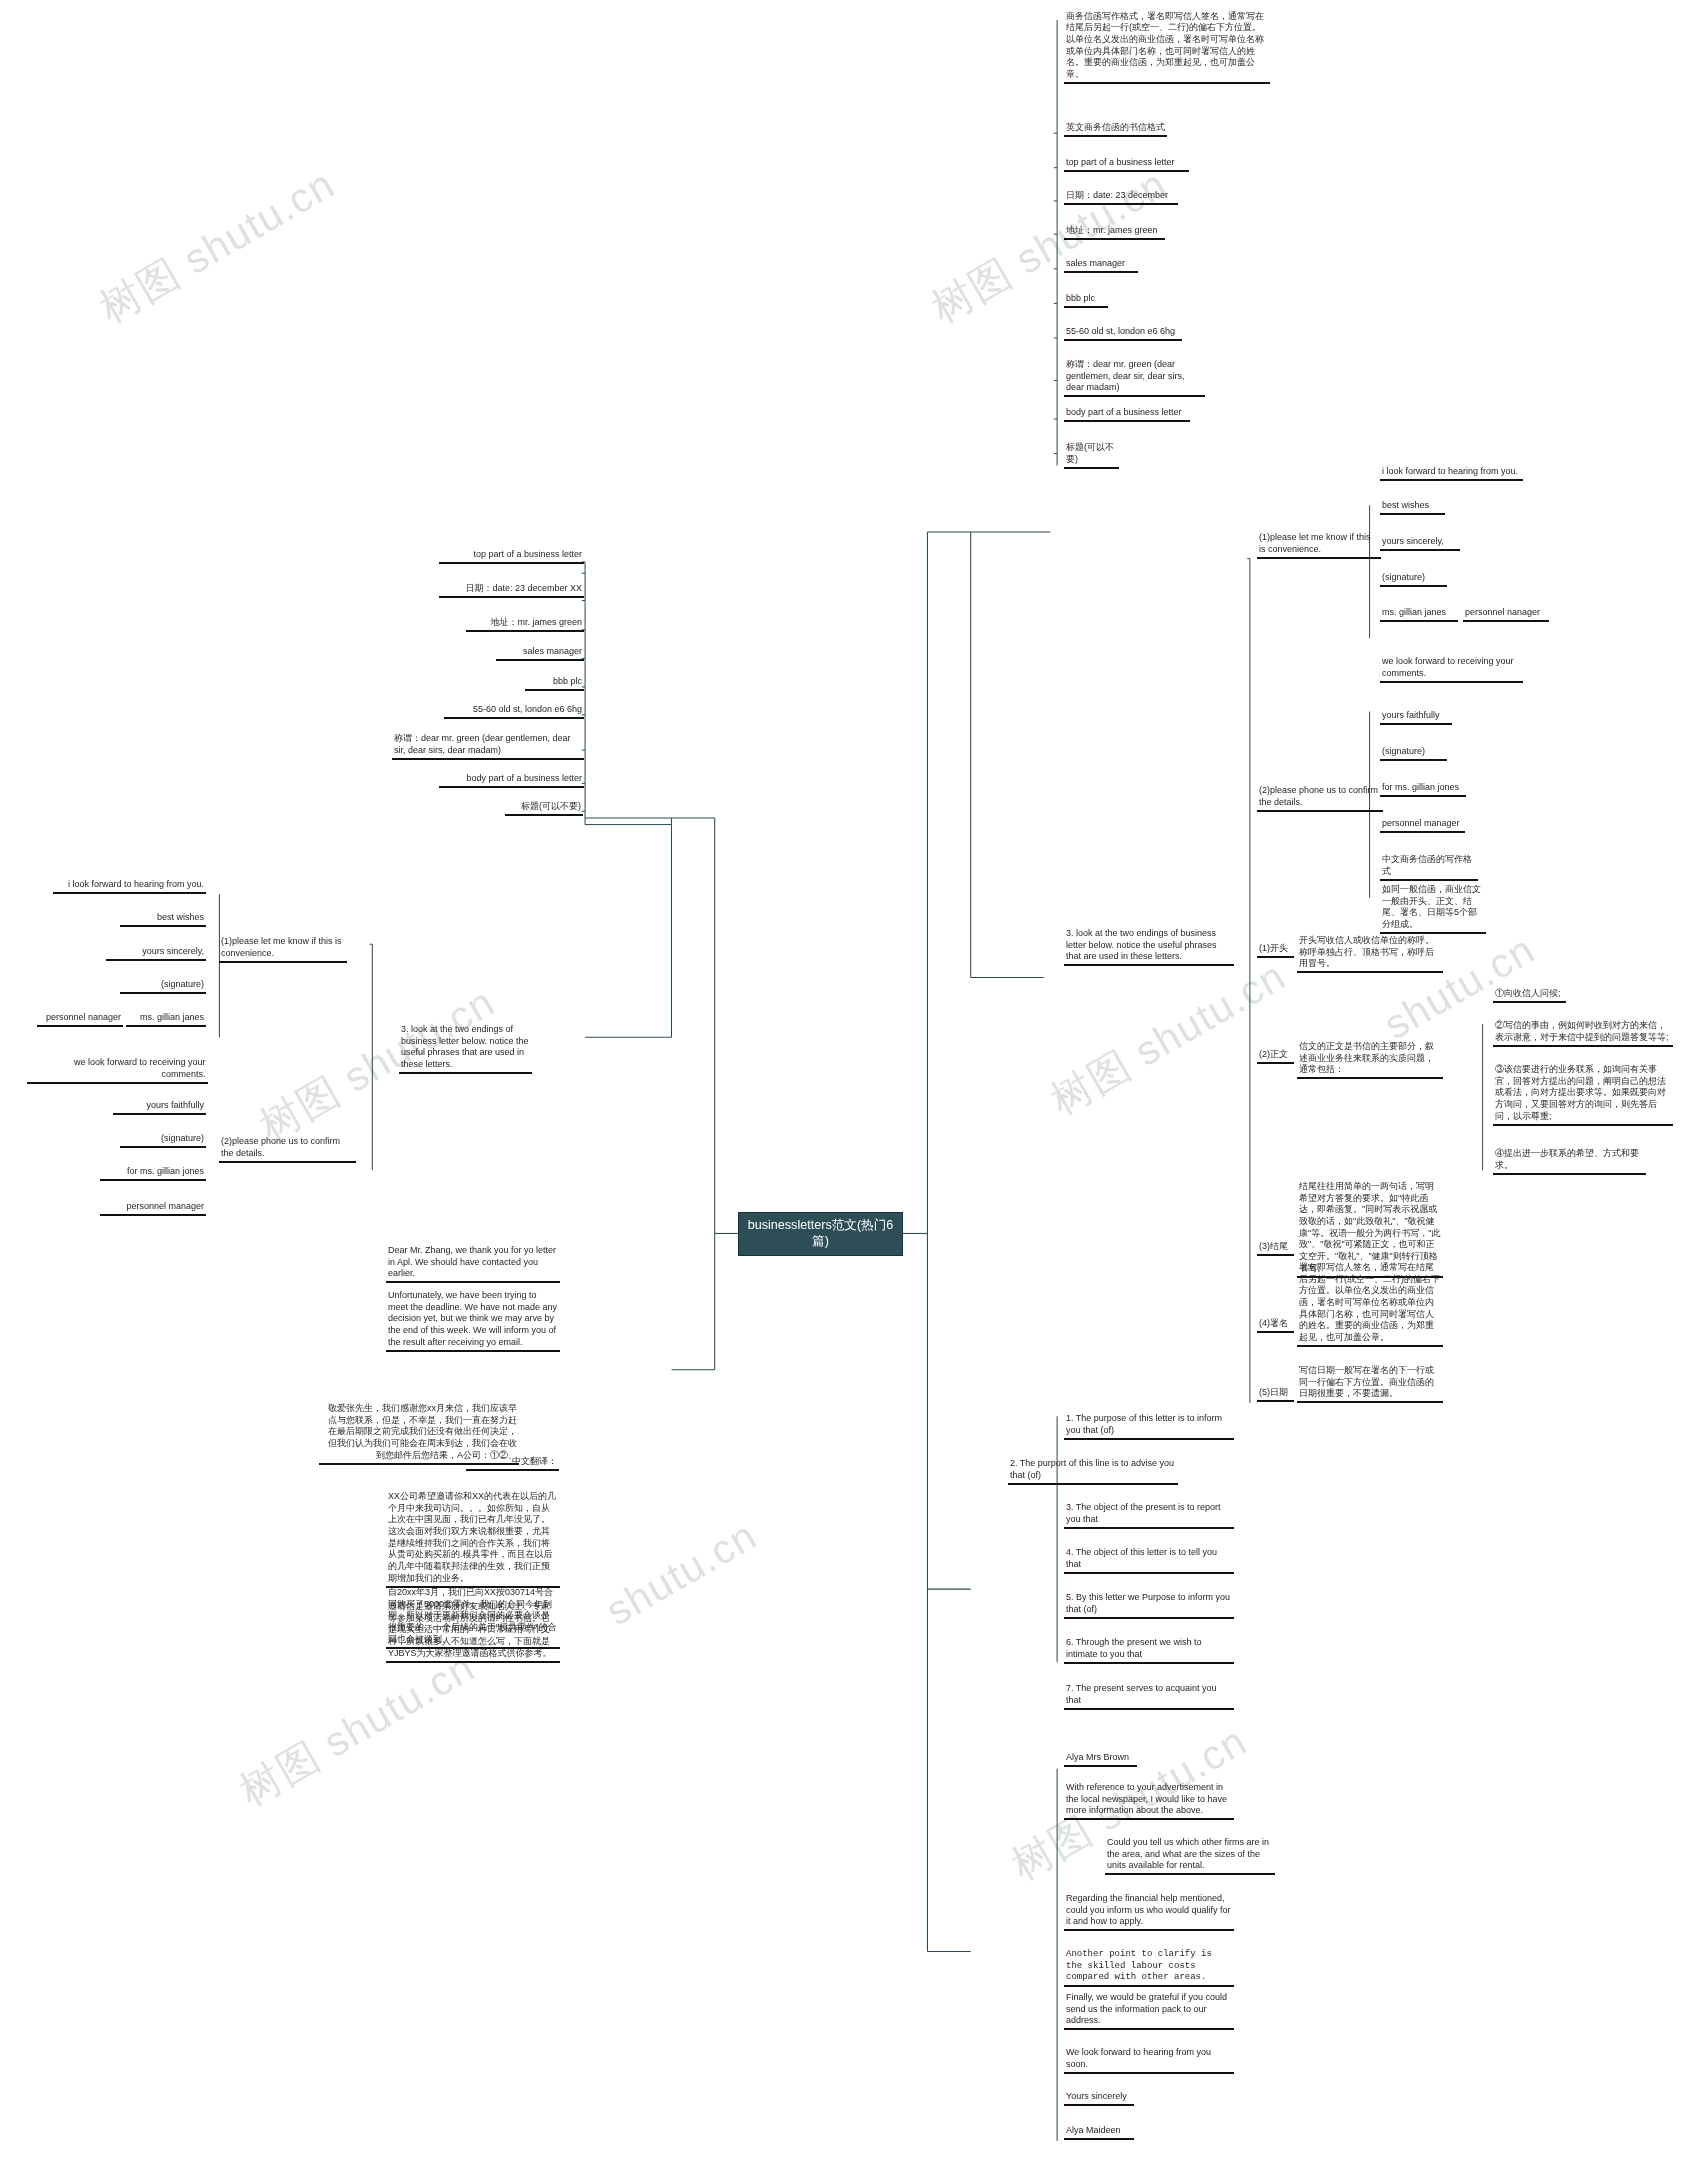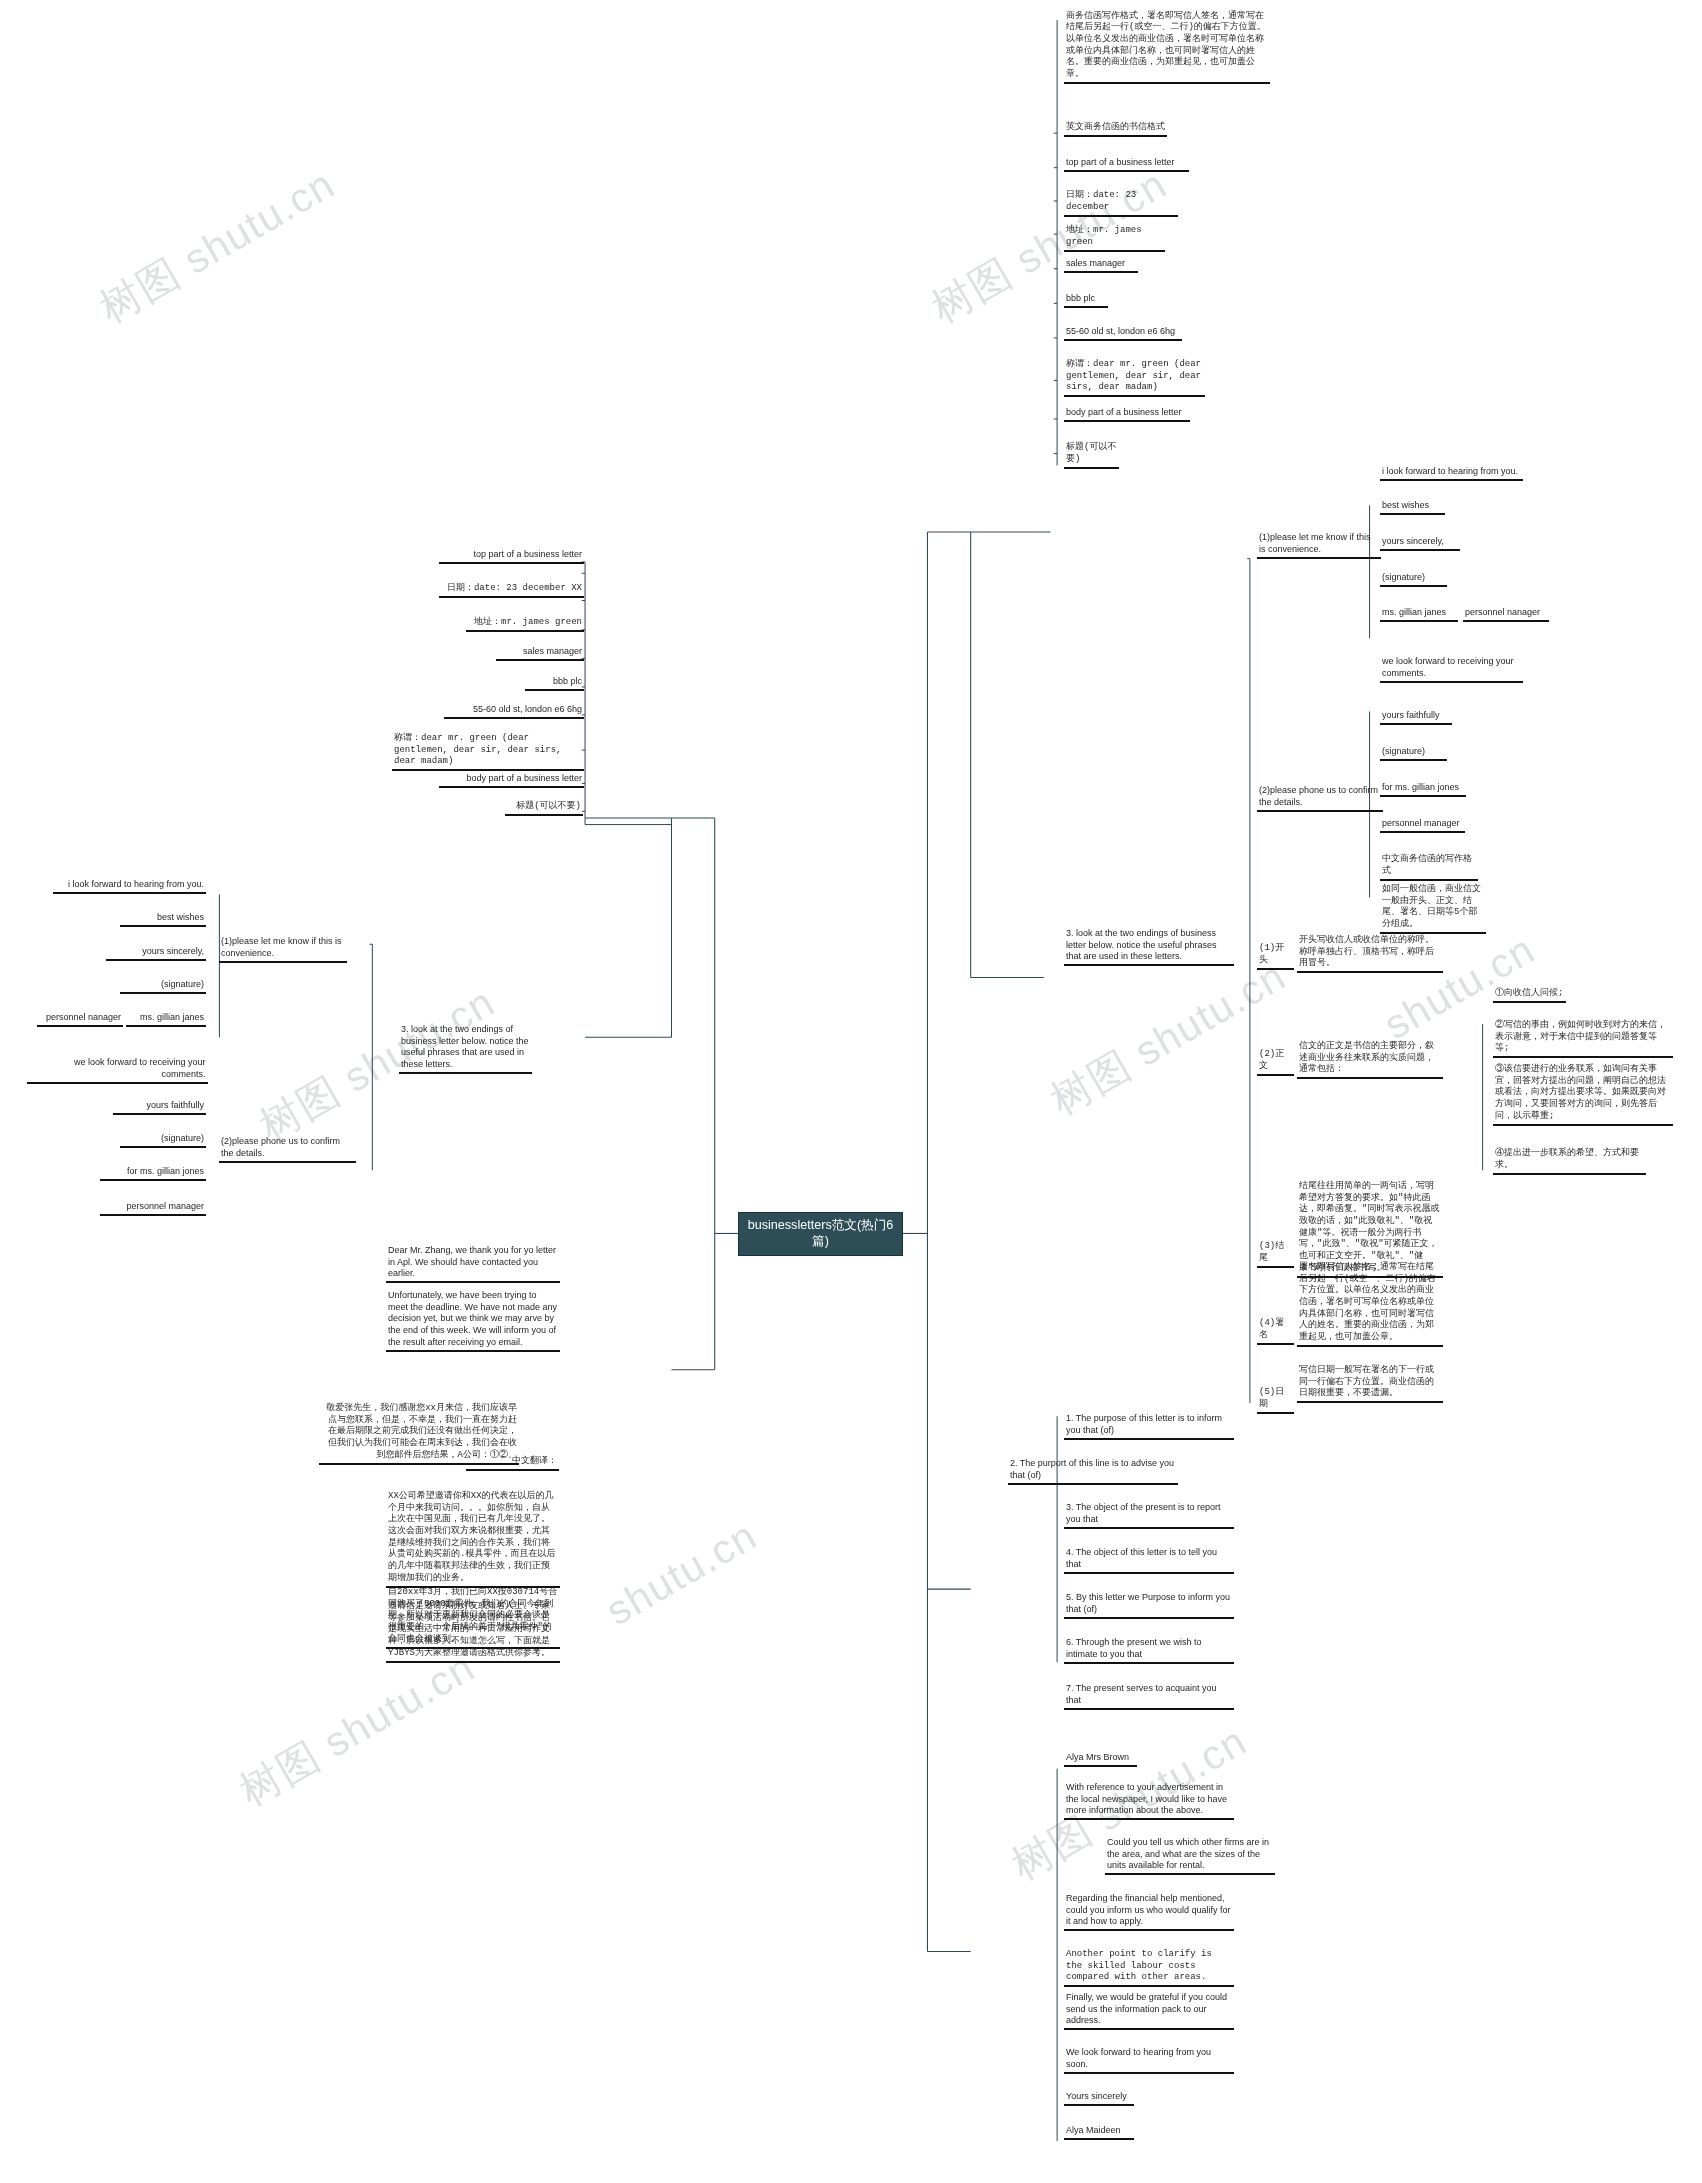--- a/index.html
+++ b/index.html
@@ -70,21 +70,21 @@
     padding: 4px 6.7px;
     box-sizing: border-box;
   }
   #root .txt {
     font-size: 12.6px;
     line-height: 1.25;
     color: #ffffff;
     font-family: "Liberation Sans", sans-serif;
   }
 
-  .cjk { font-family: Liberation Mono, monospace; }
+  .cjk { font-family: Liberation Sans, sans-serif; }
 </style>
 </head>
 <body>
 
 <div class="wm" style="left:86px; top:219px;">树图 shutu.cn</div>
 <div class="wm" style="left:918px; top:219px;">树图 shutu.cn</div>
 <div class="wm" style="left:246px; top:1037px;">树图 shutu.cn</div>
 <div class="wm" style="left:1037px; top:1011px;">树图 shutu.cn</div>
 <div class="wm" style="left:226px; top:1702px;">树图 shutu.cn</div>
 <div class="wm" style="left:998px; top:1776px;">树图 shutu.cn</div>

